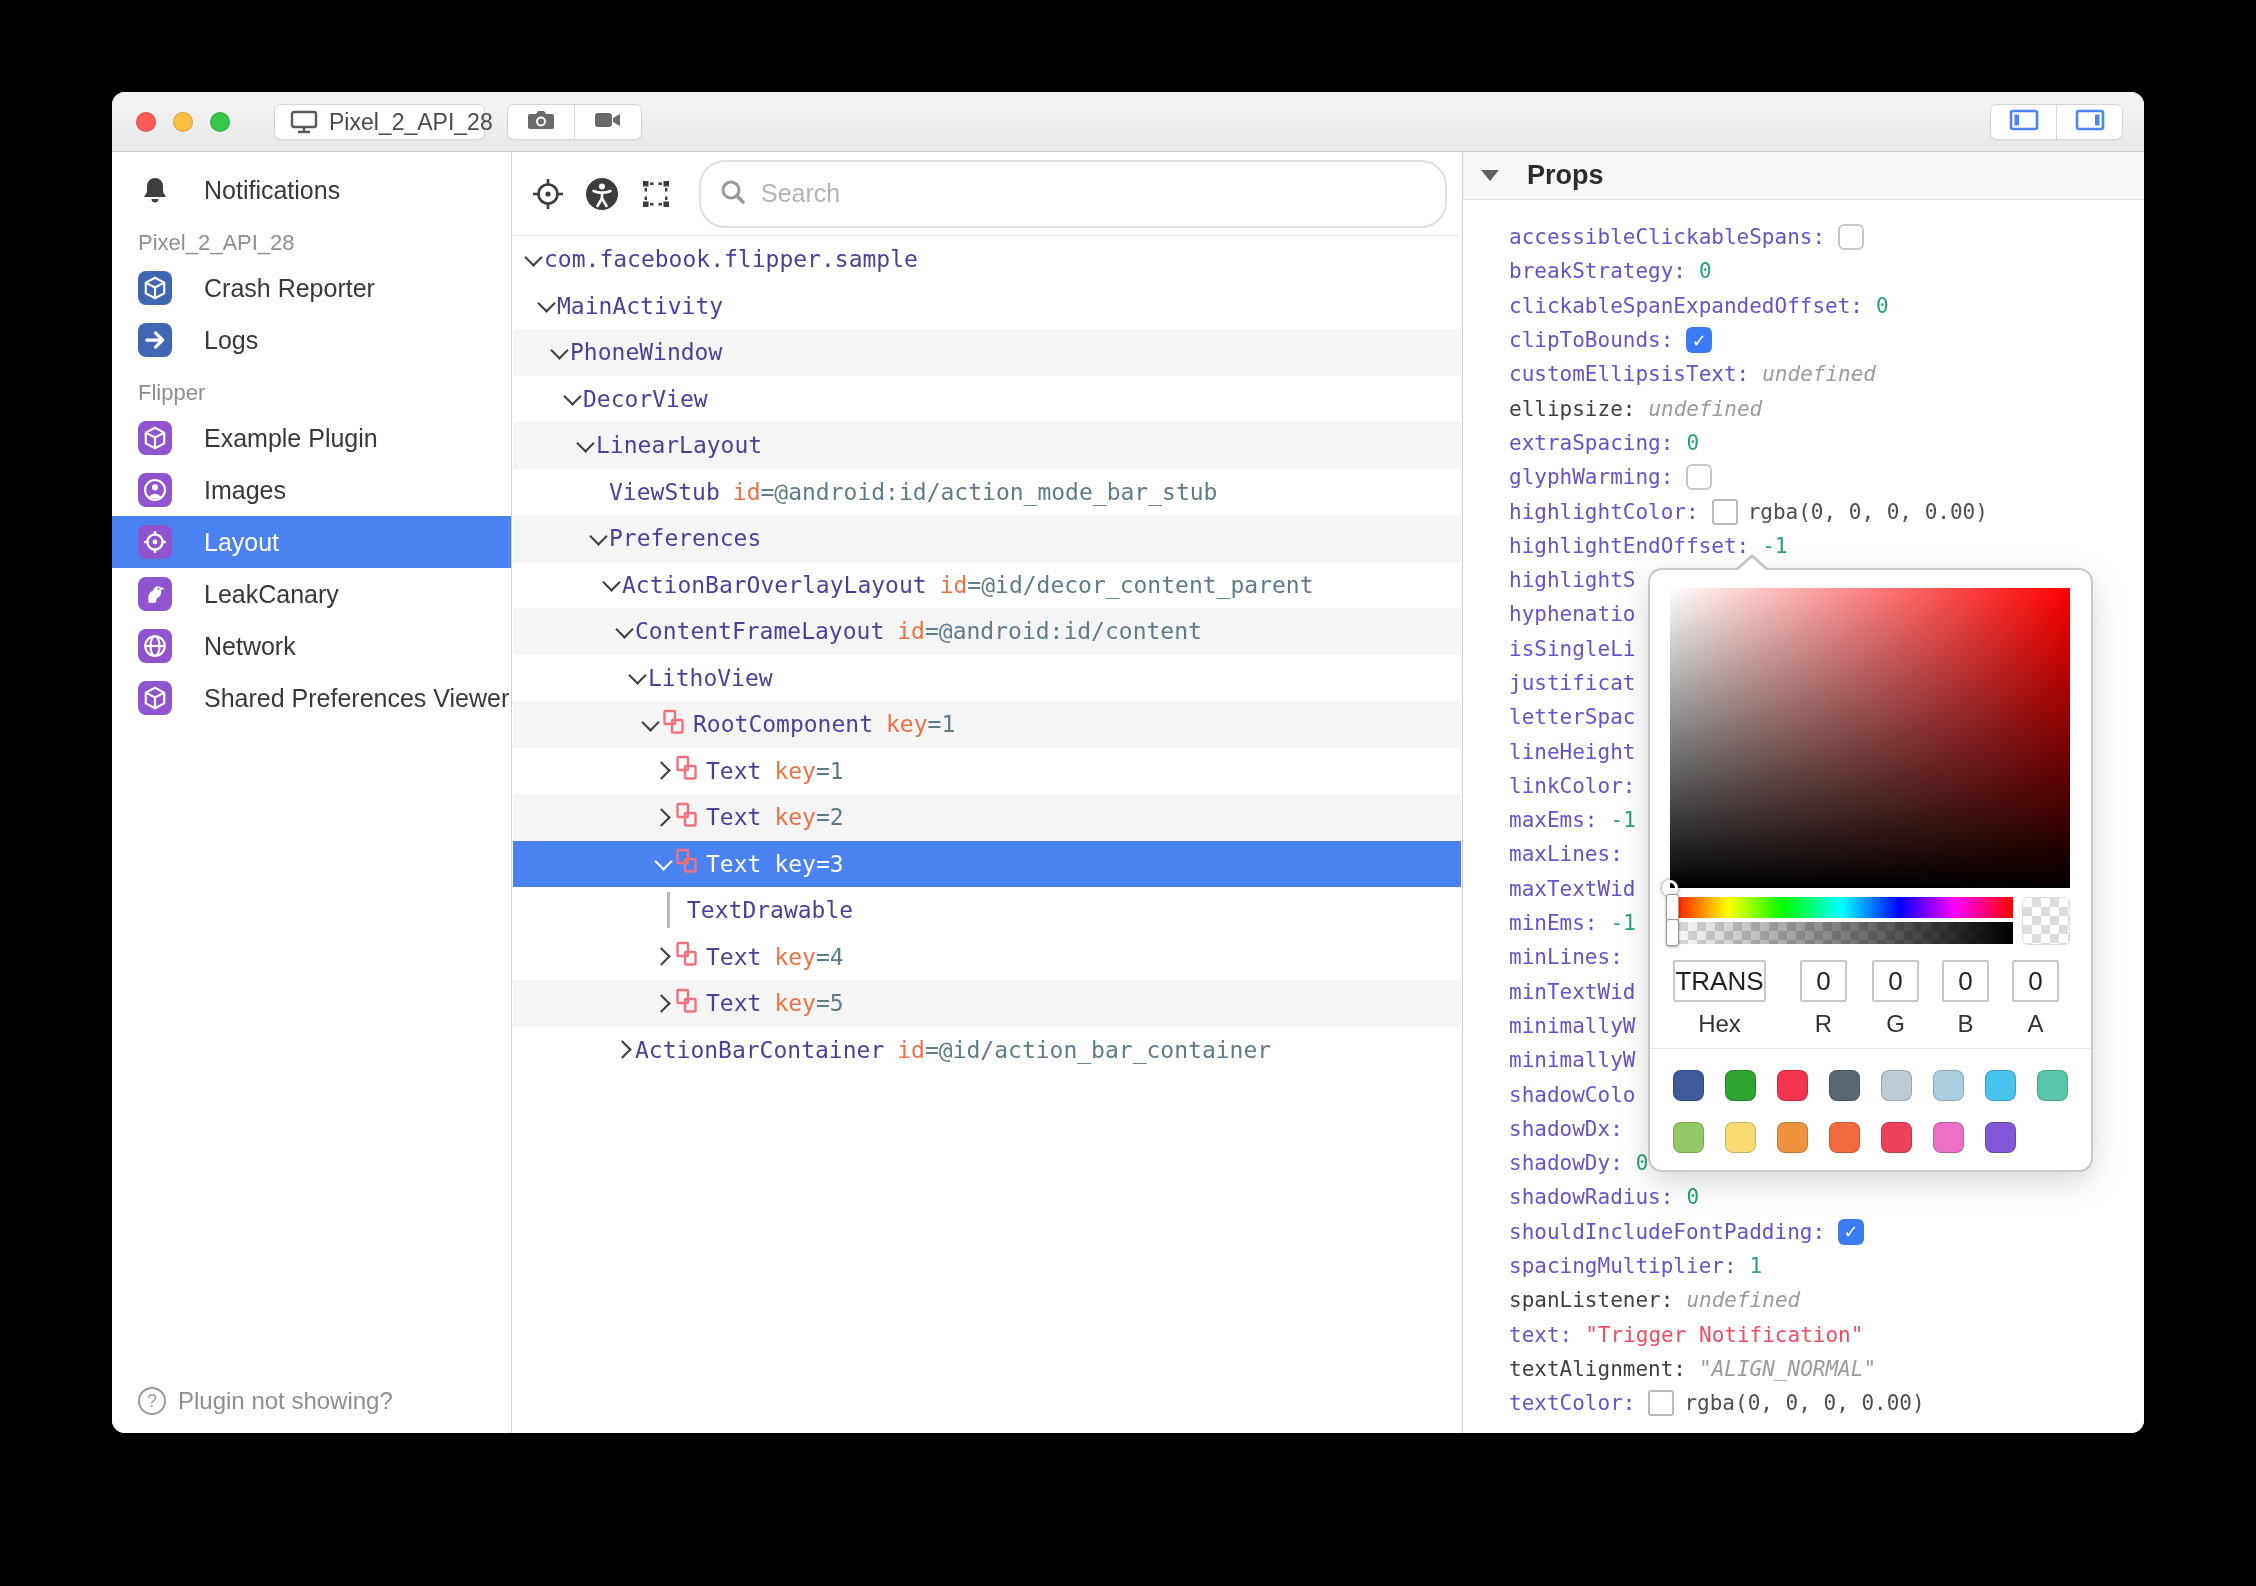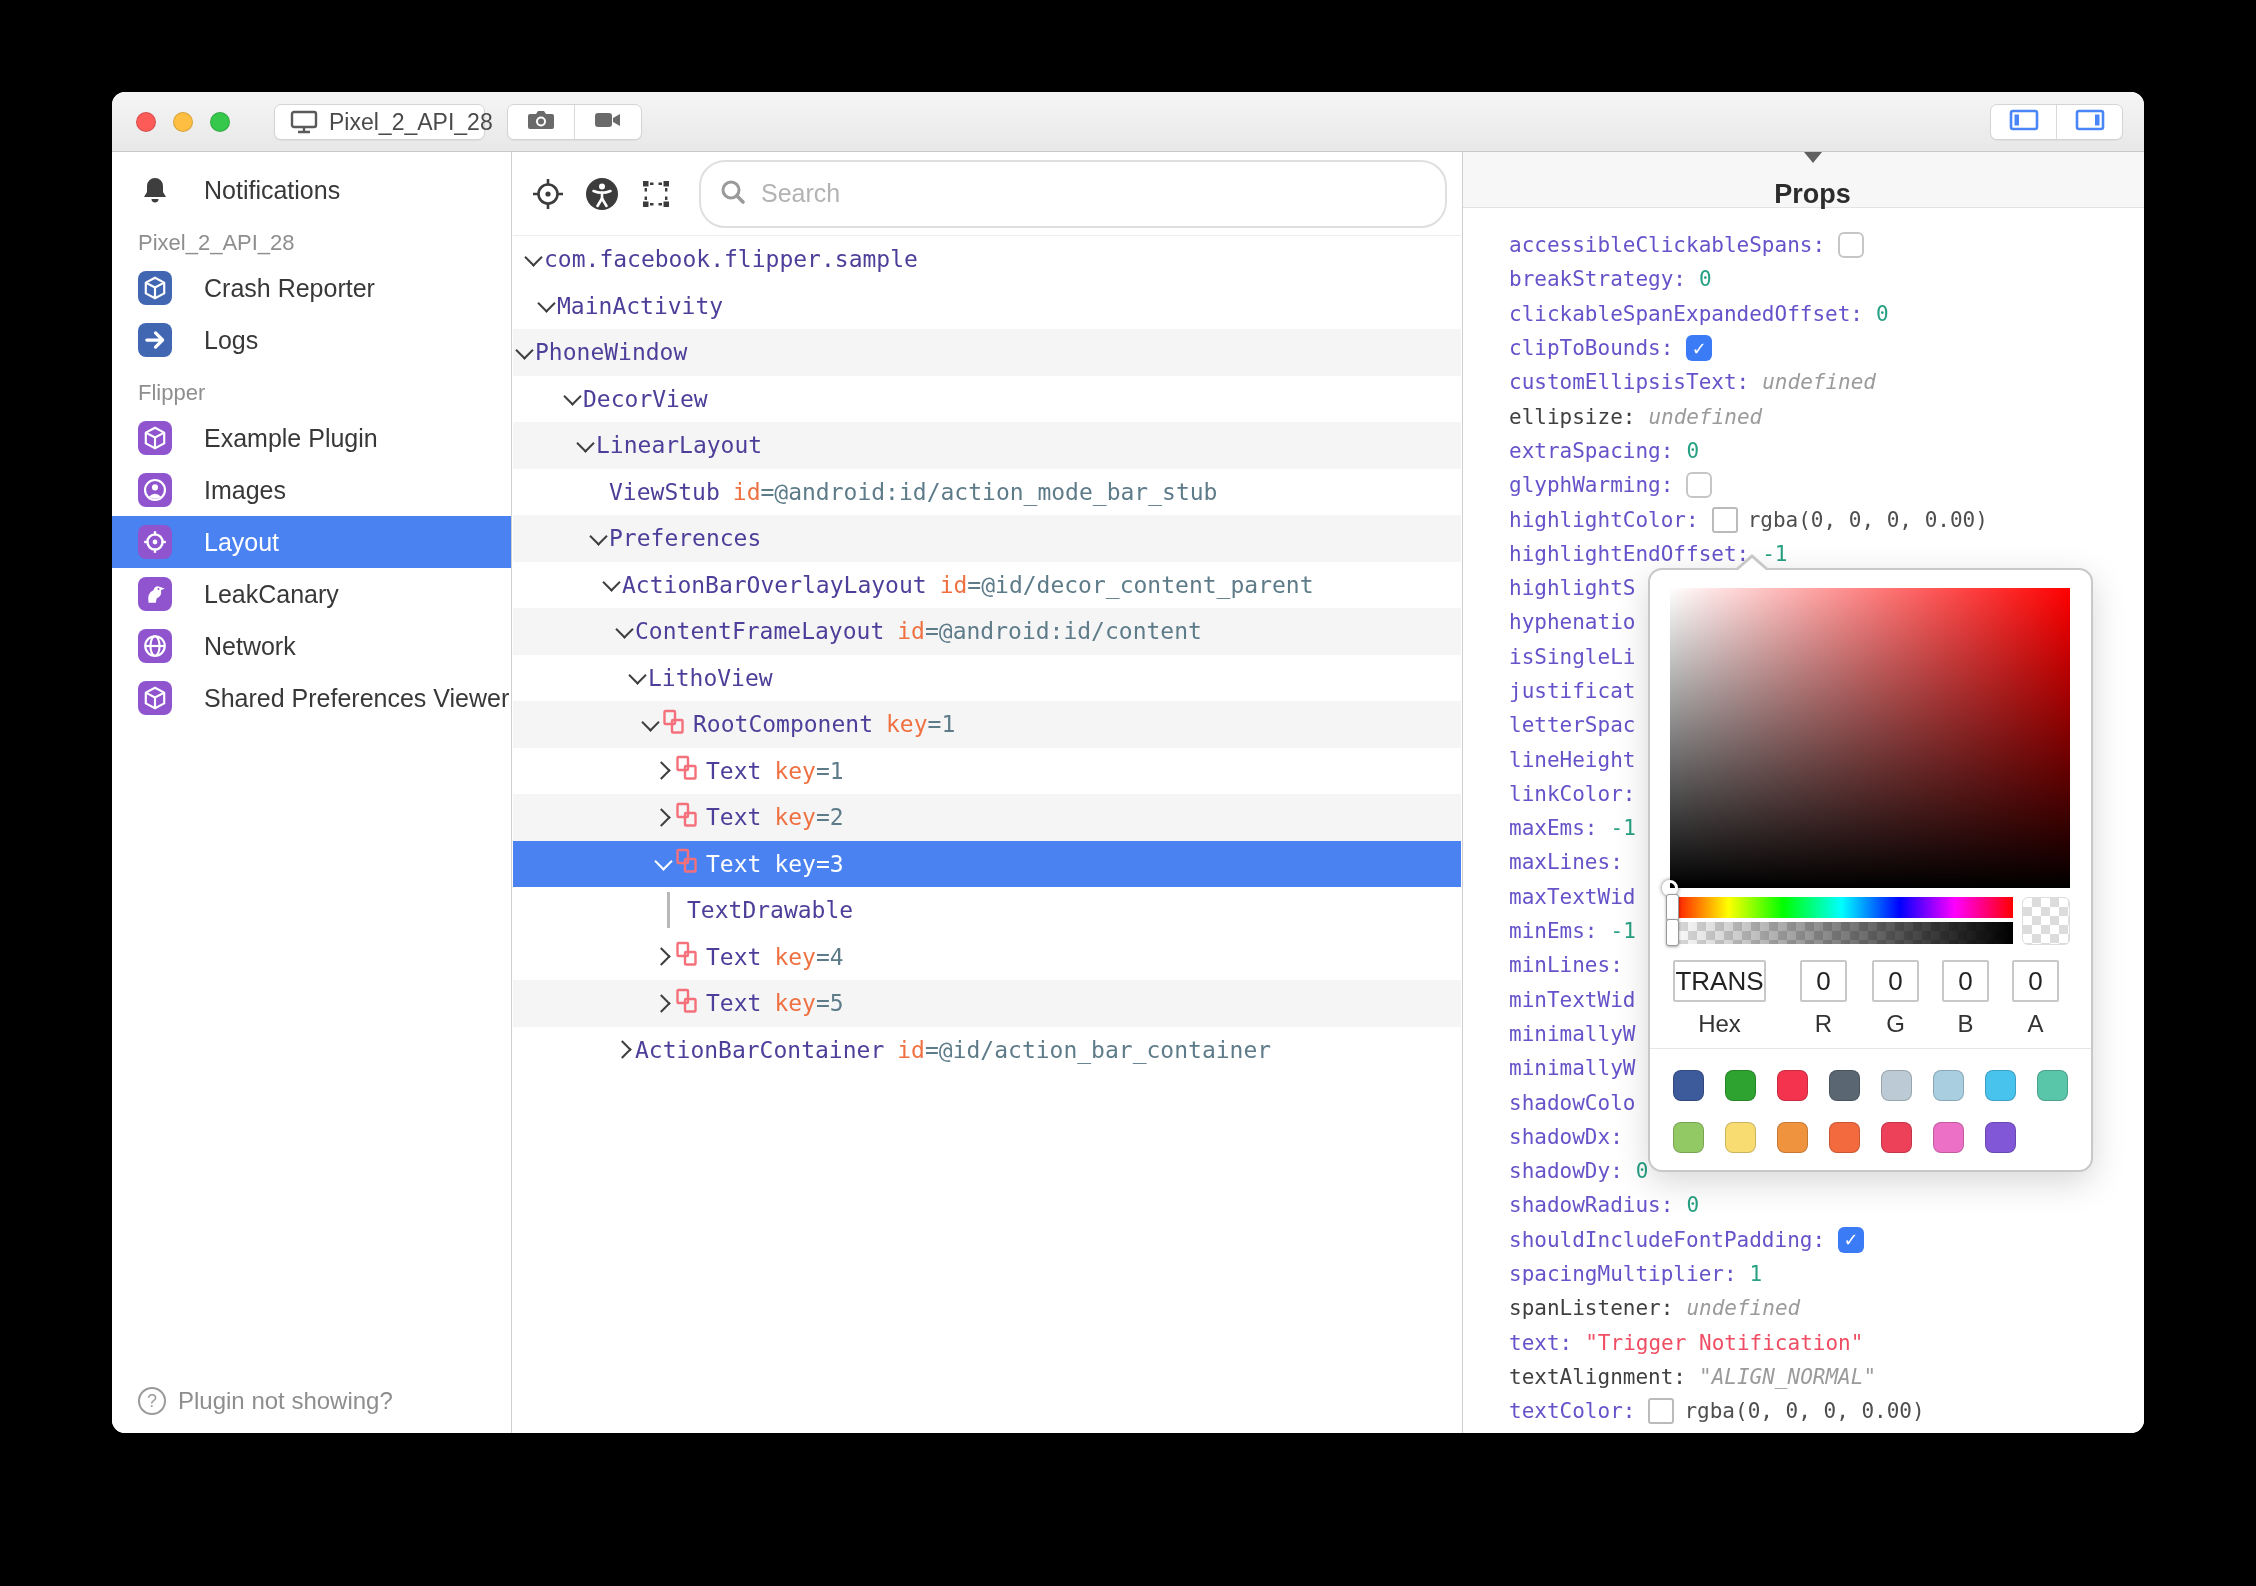--- a/index.html
+++ b/index.html
@@ -43,21 +43,21 @@
   .chev.right{transform:rotate(-45deg);margin-left:-3px;}
   .trow.selected .chev{border-color:#fff;}
   .guidebar{width:3px;height:36px;background:#b8b8b8;margin:0 17px 0 2px;flex:0 0 3px;}
   .lithoicon{margin:0 8px 0 2px;flex:0 0 22px;}
   .t-name{color:#4c3f99;}
   .t-key{color:#ef7040;margin-left:13px;}
   .t-val{color:#5d7b89;}
   .trow.selected .t-name,.trow.selected .t-key,.trow.selected .t-val{color:#fff;}
   
   .rpanel{position:absolute;left:1350px;top:60px;right:0;bottom:0;background:#fff;border-left:1px solid #cfcfcf;box-sizing:border-box;overflow:hidden;}
-  .rp-header{height:56px;background:#f7f7f7;border-bottom:1px solid #e3e3e3;display:flex;align-items:center;padding-left:18px;gap:16px;box-sizing:border-box;flex-direction:column;}
+  .rp-header{height:48px;background:#f7f7f7;border-bottom:1px solid #e3e3e3;display:flex;align-items:center;padding-left:18px;gap:28px;box-sizing:border-box;}
   .rp-title{font-size:27px;font-weight:bold;color:#2c2c2c;}
   .tri-down{width:0;height:0;border-left:9px solid transparent;border-right:9px solid transparent;border-top:11px solid #606060;display:inline-block;}
   .plist{padding:20px 0 0 46px;font-family:"DejaVu Sans Mono",monospace;font-size:21px;}
   .prow{height:34.3px;display:flex;align-items:center;white-space:nowrap;}
   .p-key{color:#6553c9;}
   .p-key.muted{color:#404040;}
   .p-num{color:#27a083;margin-left:13px;}
   .p-undef{color:#9b9b9b;margin-left:13px;font-style:italic;}
   .p-str{color:#ef4d63;margin-left:13px;}
   .p-rgba{color:#4e4e4e;margin-left:10px;}
@@ -296,21 +296,21 @@
             <i class="chev down"></i>
           </span>
           <span class="t-name">com.facebook.flipper.sample</span>
         </div>
         <div class="trow" style="padding-left: 22px;">
           <span class="chevslot">
             <i class="chev down"></i>
           </span>
           <span class="t-name">MainActivity</span>
         </div>
-        <div class="trow alt" style="">
+        <div class="trow alt" style="padding-left: 35px;">
           <span class="chevslot">
             <i class="chev down"></i>
           </span>
           <span class="t-name">PhoneWindow</span>
         </div>
         <div class="trow" style="padding-left: 48px;">
           <span class="chevslot">
             <i class="chev down"></i>
           </span>
           <span class="t-name">DecorView</span>

